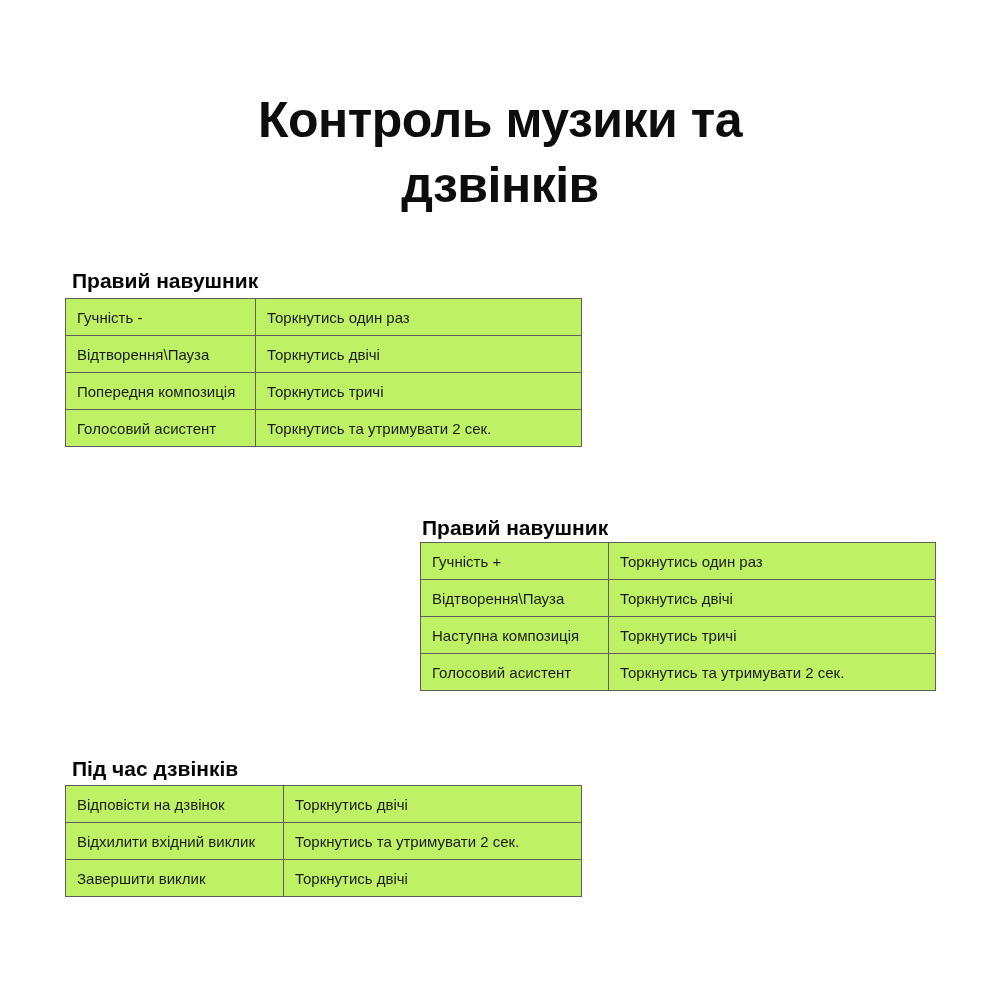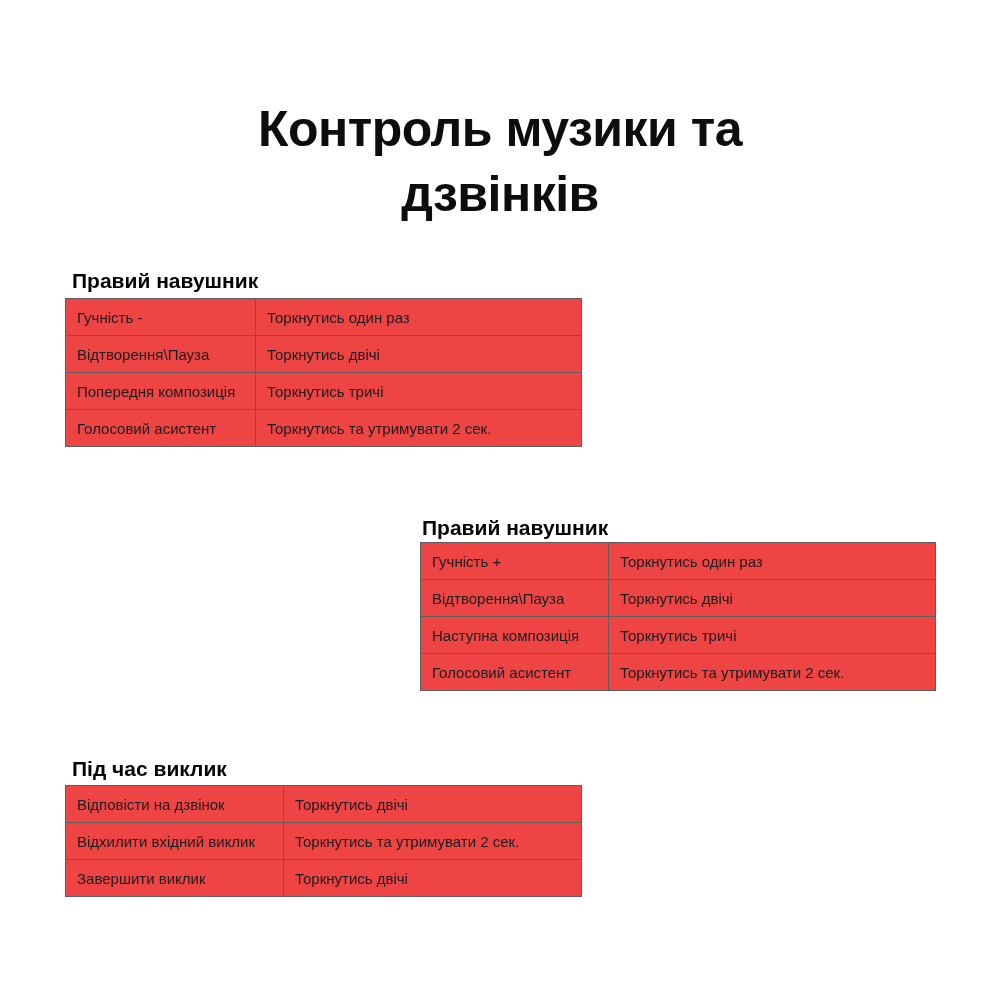--- a/index.html
+++ b/index.html
@@ -11,21 +11,21 @@
   body {
     width: 1000px;
     height: 1000px;
     position: relative;
     font-family: "Liberation Sans", "DejaVu Sans", sans-serif;
     color: #111111;
     overflow: hidden;
   }
   .page-title {
     position: absolute;
-    top: 63px;
+    top: 54px;
     left: 0;
     width: 1000px;
     text-align: center;
     font-size: 50px;
     line-height: 65px;
     font-weight: 700;
     letter-spacing: -0.5px;
     color: #0d0d0d;
   }
   .page-title .title-inner {
@@ -41,21 +41,21 @@
     white-space: nowrap;
   }
   #heading-left  { left: 72px;  top: 251px; }
   #heading-right { left: 422px; top: 498px; }
   #heading-call  { left: 72px;  top: 739px; }
 
   table.data-table {
     position: absolute;
     border-collapse: collapse;
     table-layout: fixed;
-    background: #ef4444;
+    background: #bef264;
     border: 1px solid #2f2f2f;
   }
   #table-left  { left: 65px;  top: 298px; width: 517px; }
   #table-right { left: 420px; top: 542px; width: 516px; padding-left: 17px; }
   #table-call  { left: 65px;  top: 785px; width: 517px; }
 
   table.data-table td {
     border: 1px solid #5e5e5e;
     height: 36px;
     padding: 0 8px 0 11px;
@@ -119,21 +119,21 @@
       <td>Наступна композиція</td>
       <td>Торкнутись тричі</td>
     </tr>
     <tr>
       <td>Голосовий асистент</td>
       <td>Торкнутись та утримувати 2 сек.</td>
     </tr>
   </tbody>
 </table>
 
-<h2 class="section-heading" id="heading-call">Під час виклик</h2>
+<h2 class="section-heading" id="heading-call">Під час дзвінків</h2>
 
 <table class="data-table" id="table-call">
   <colgroup>
       <col style="width:218px">
       <col>
     </colgroup>
   <tbody>
     <tr>
       <td>Відповісти на дзвінок</td>
       <td>Торкнутись двічі</td>

